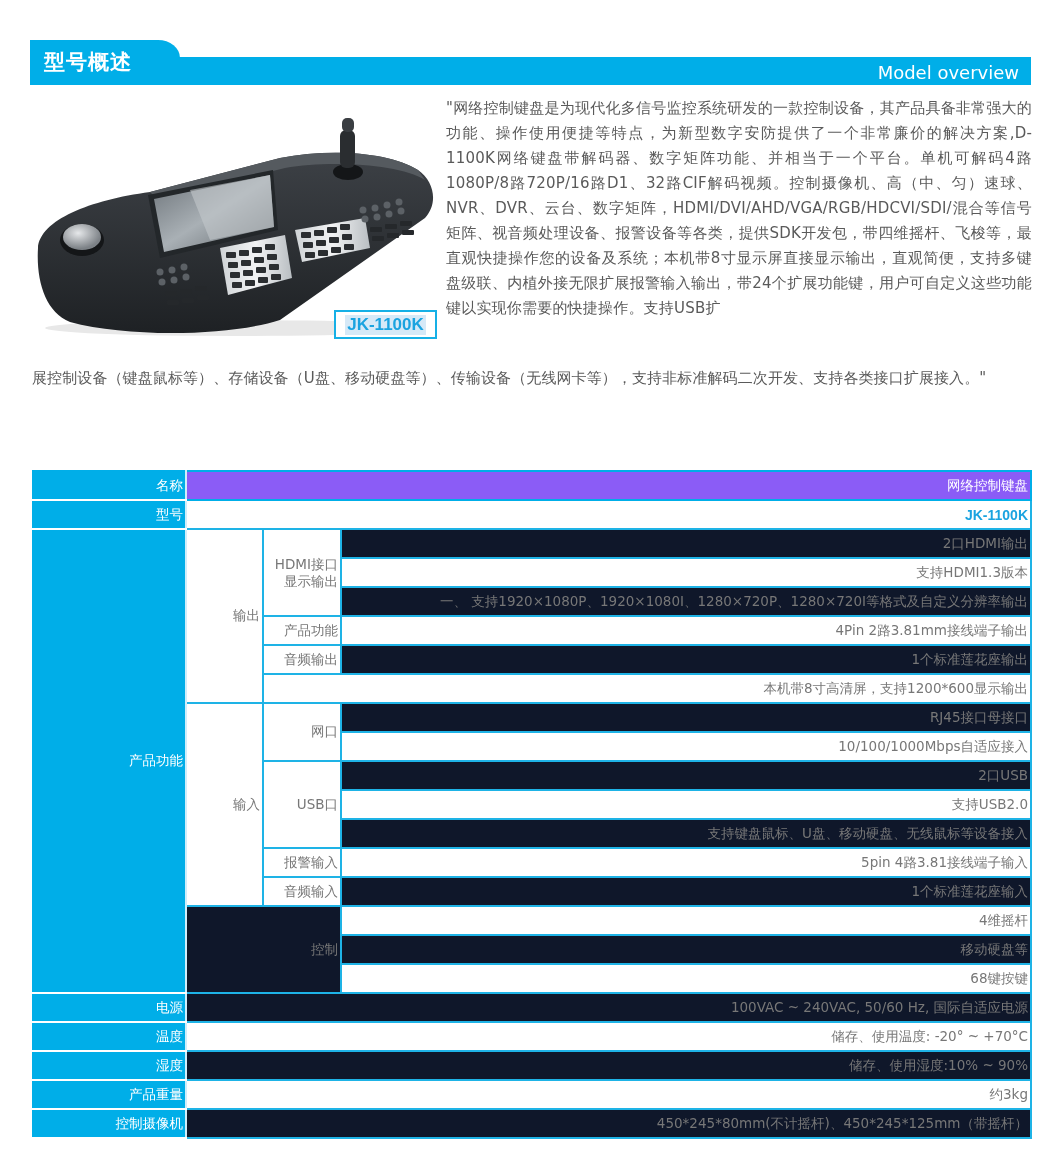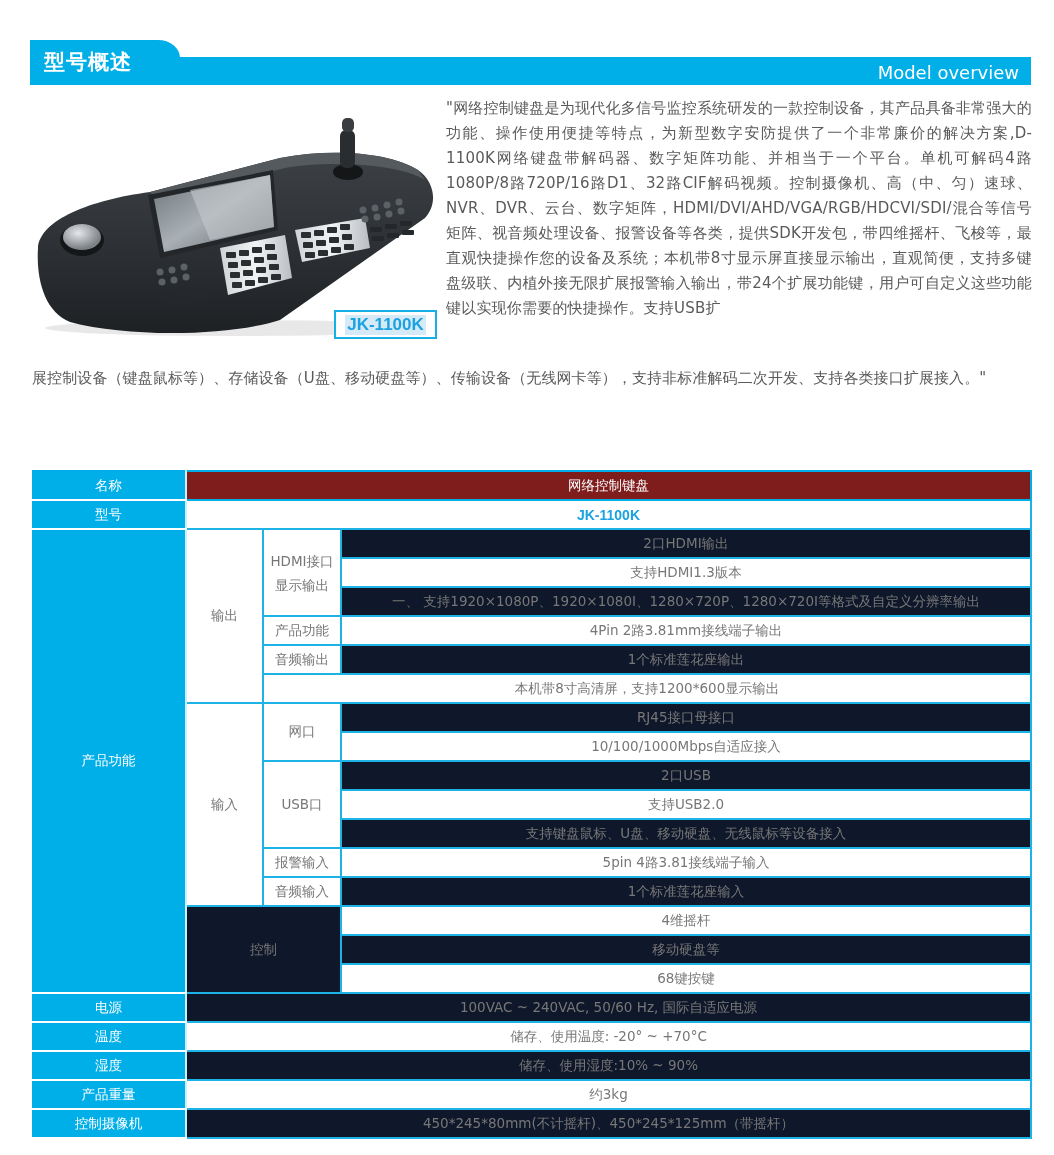--- a/index.html
+++ b/index.html
@@ -24,29 +24,29 @@
 
   
   .desc-float { position: absolute; left: 446px; top: 96px; width: 586px; font-size: 15px; line-height: 25px;
                 color: #5a5a5a; text-align: justify; letter-spacing: 0.2px; }
   .desc-full { position: absolute; left: 32px; top: 346px; width: 1000px; font-size: 15px; line-height: 25px;
                color: #5a5a5a; letter-spacing: 0.1px; margin-top: 20px; }
 
   
   .spec { position: absolute; left: 32px; top: 470px; width: 999px; border-collapse: collapse; table-layout: fixed;
           font-size: 13.5px; }
-  .spec td { border: 2px solid #1eb3e6; height: 29px; text-align: center; vertical-align: middle; color: #777;
+  .spec td { border: 2px solid #1eb3e6; height: 29px; text-align: right; vertical-align: middle; color: #777;
              padding: 0 2px; }
   .spec td.lbl { background: #00aee8; color: #fff; border-color: #fff #cfeefb #fff #00aee8; border-width: 2px 2px 2px 0; }
   .spec tr.first td.lbl { border-top-color: #00aee8; }
-  .spec tr.first td.hd { background: #7f1d1d; color: #fff; border-color: #00aee8; }
+  .spec tr.first td.hd { background: #8b5cf6; color: #fff; border-color: #00aee8; }
   .spec td.model { color: #1aa3e0; font-weight: bold; font-family: "Liberation Sans", sans-serif; font-size: 14px; }
   .spec td.g { background: #0f172a; }
   .spec td.w { background: #ffffff; }
-  .spec td.sub { line-height: 24px; margin-left: 44px; }
+  .spec td.sub { line-height: 17px; margin-left: 44px; }
 </style>
 </head>
 <body>
 
 <div class="hdr">
   <div class="hdr-bar"></div>
   <div class="hdr-tab"></div>
   <div class="hdr-title">型号概述</div>
   <div class="hdr-en">Model overview</div>
 </div>

